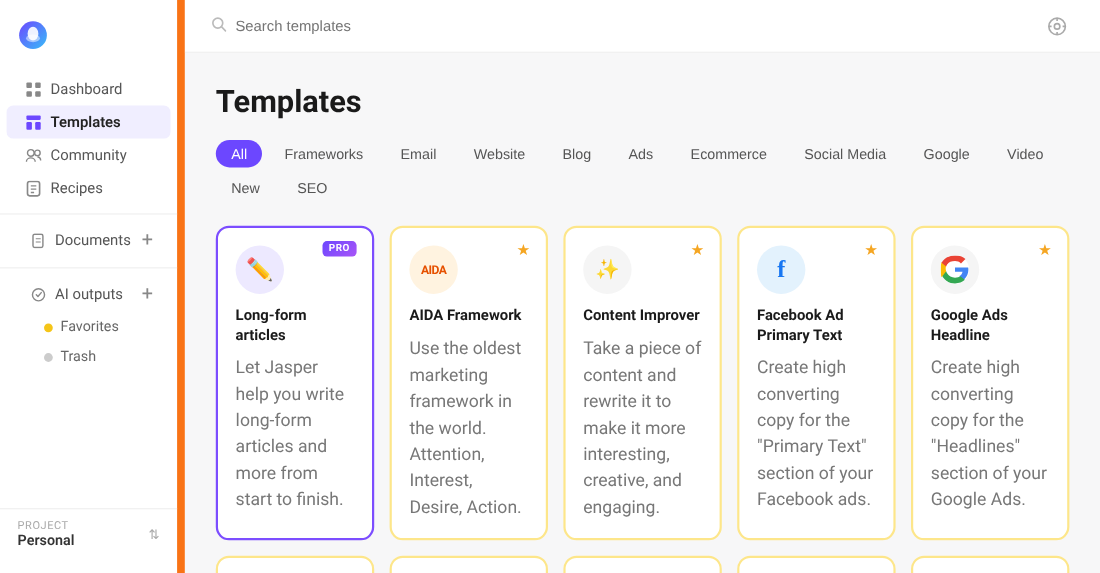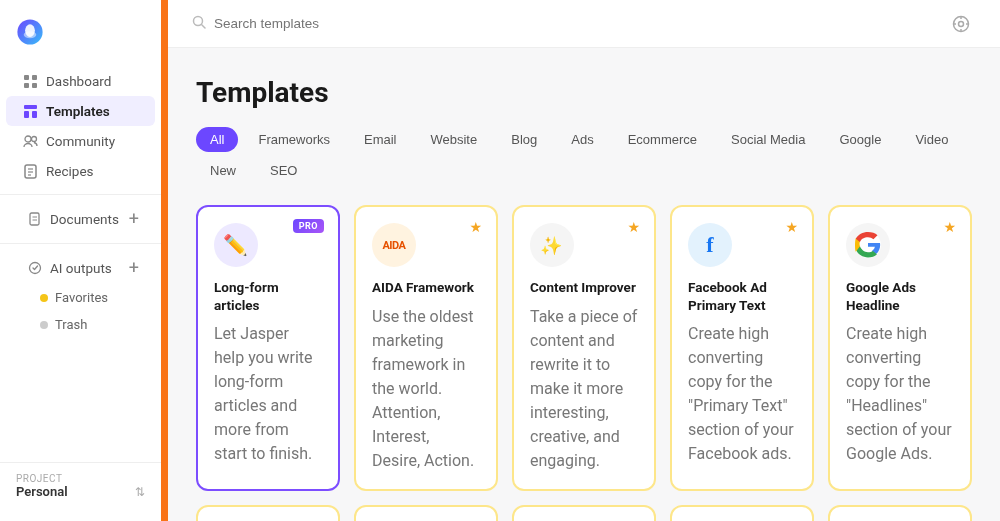--- a/index.html
+++ b/index.html
@@ -50,21 +50,21 @@
       font-size: 13px;
       color: #666;
       cursor: pointer;
     }
     .sidebar-bottom {
       padding: 10px 16px;
       border-top: 1px solid #eee;
     }
     .sidebar-project-label { font-size: 10px; color: #aaa; text-transform: uppercase; letter-spacing: 0.5px; }
     .sidebar-project-name { font-size: 13px; font-weight: 600; color: #333; }
-    .sidebar-project-row { display: flex; align-items: flex-end; justify-content: space-between; }
+    .sidebar-project-row { display: flex; align-items: center; justify-content: space-between; }
     .sidebar-chevron { color: #aaa; font-size: 12px; cursor: pointer; }
 
     
     .main { flex: 1; display: flex; flex-direction: column; overflow: hidden; }
 
     
     .topbar {
       background: #fff;
       border-bottom: 1px solid #eee;
       padding: 0 24px;

